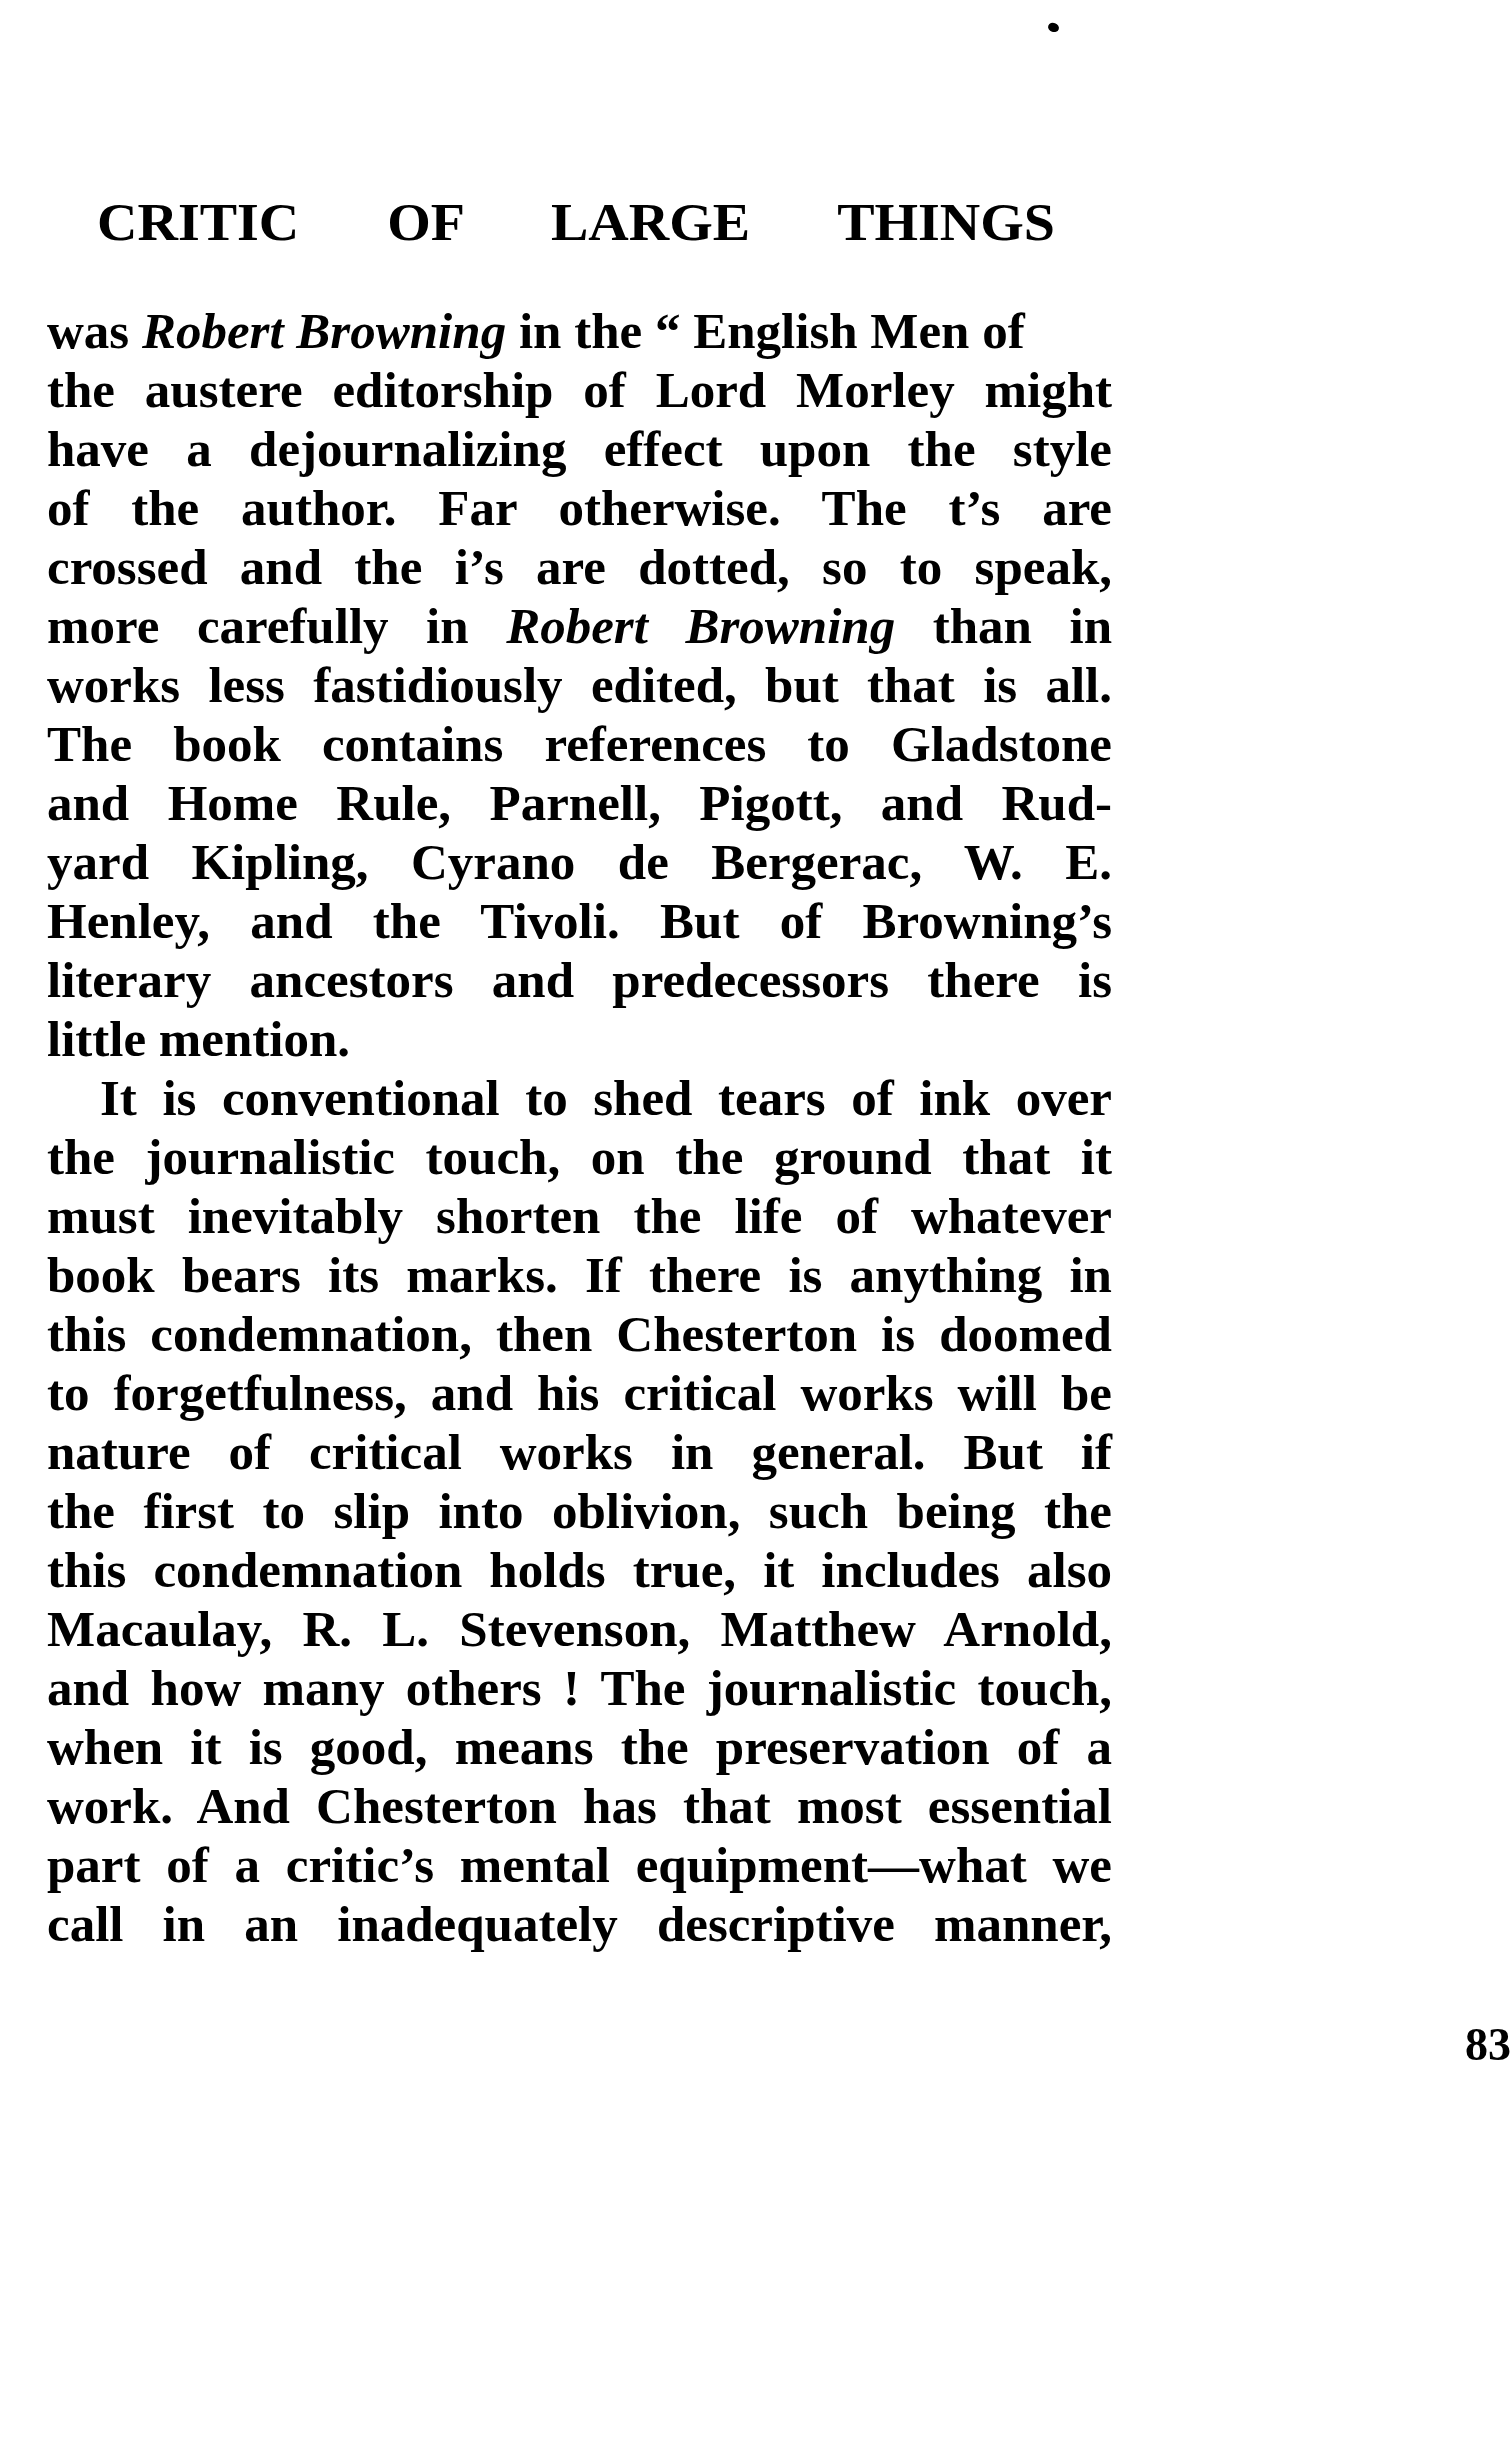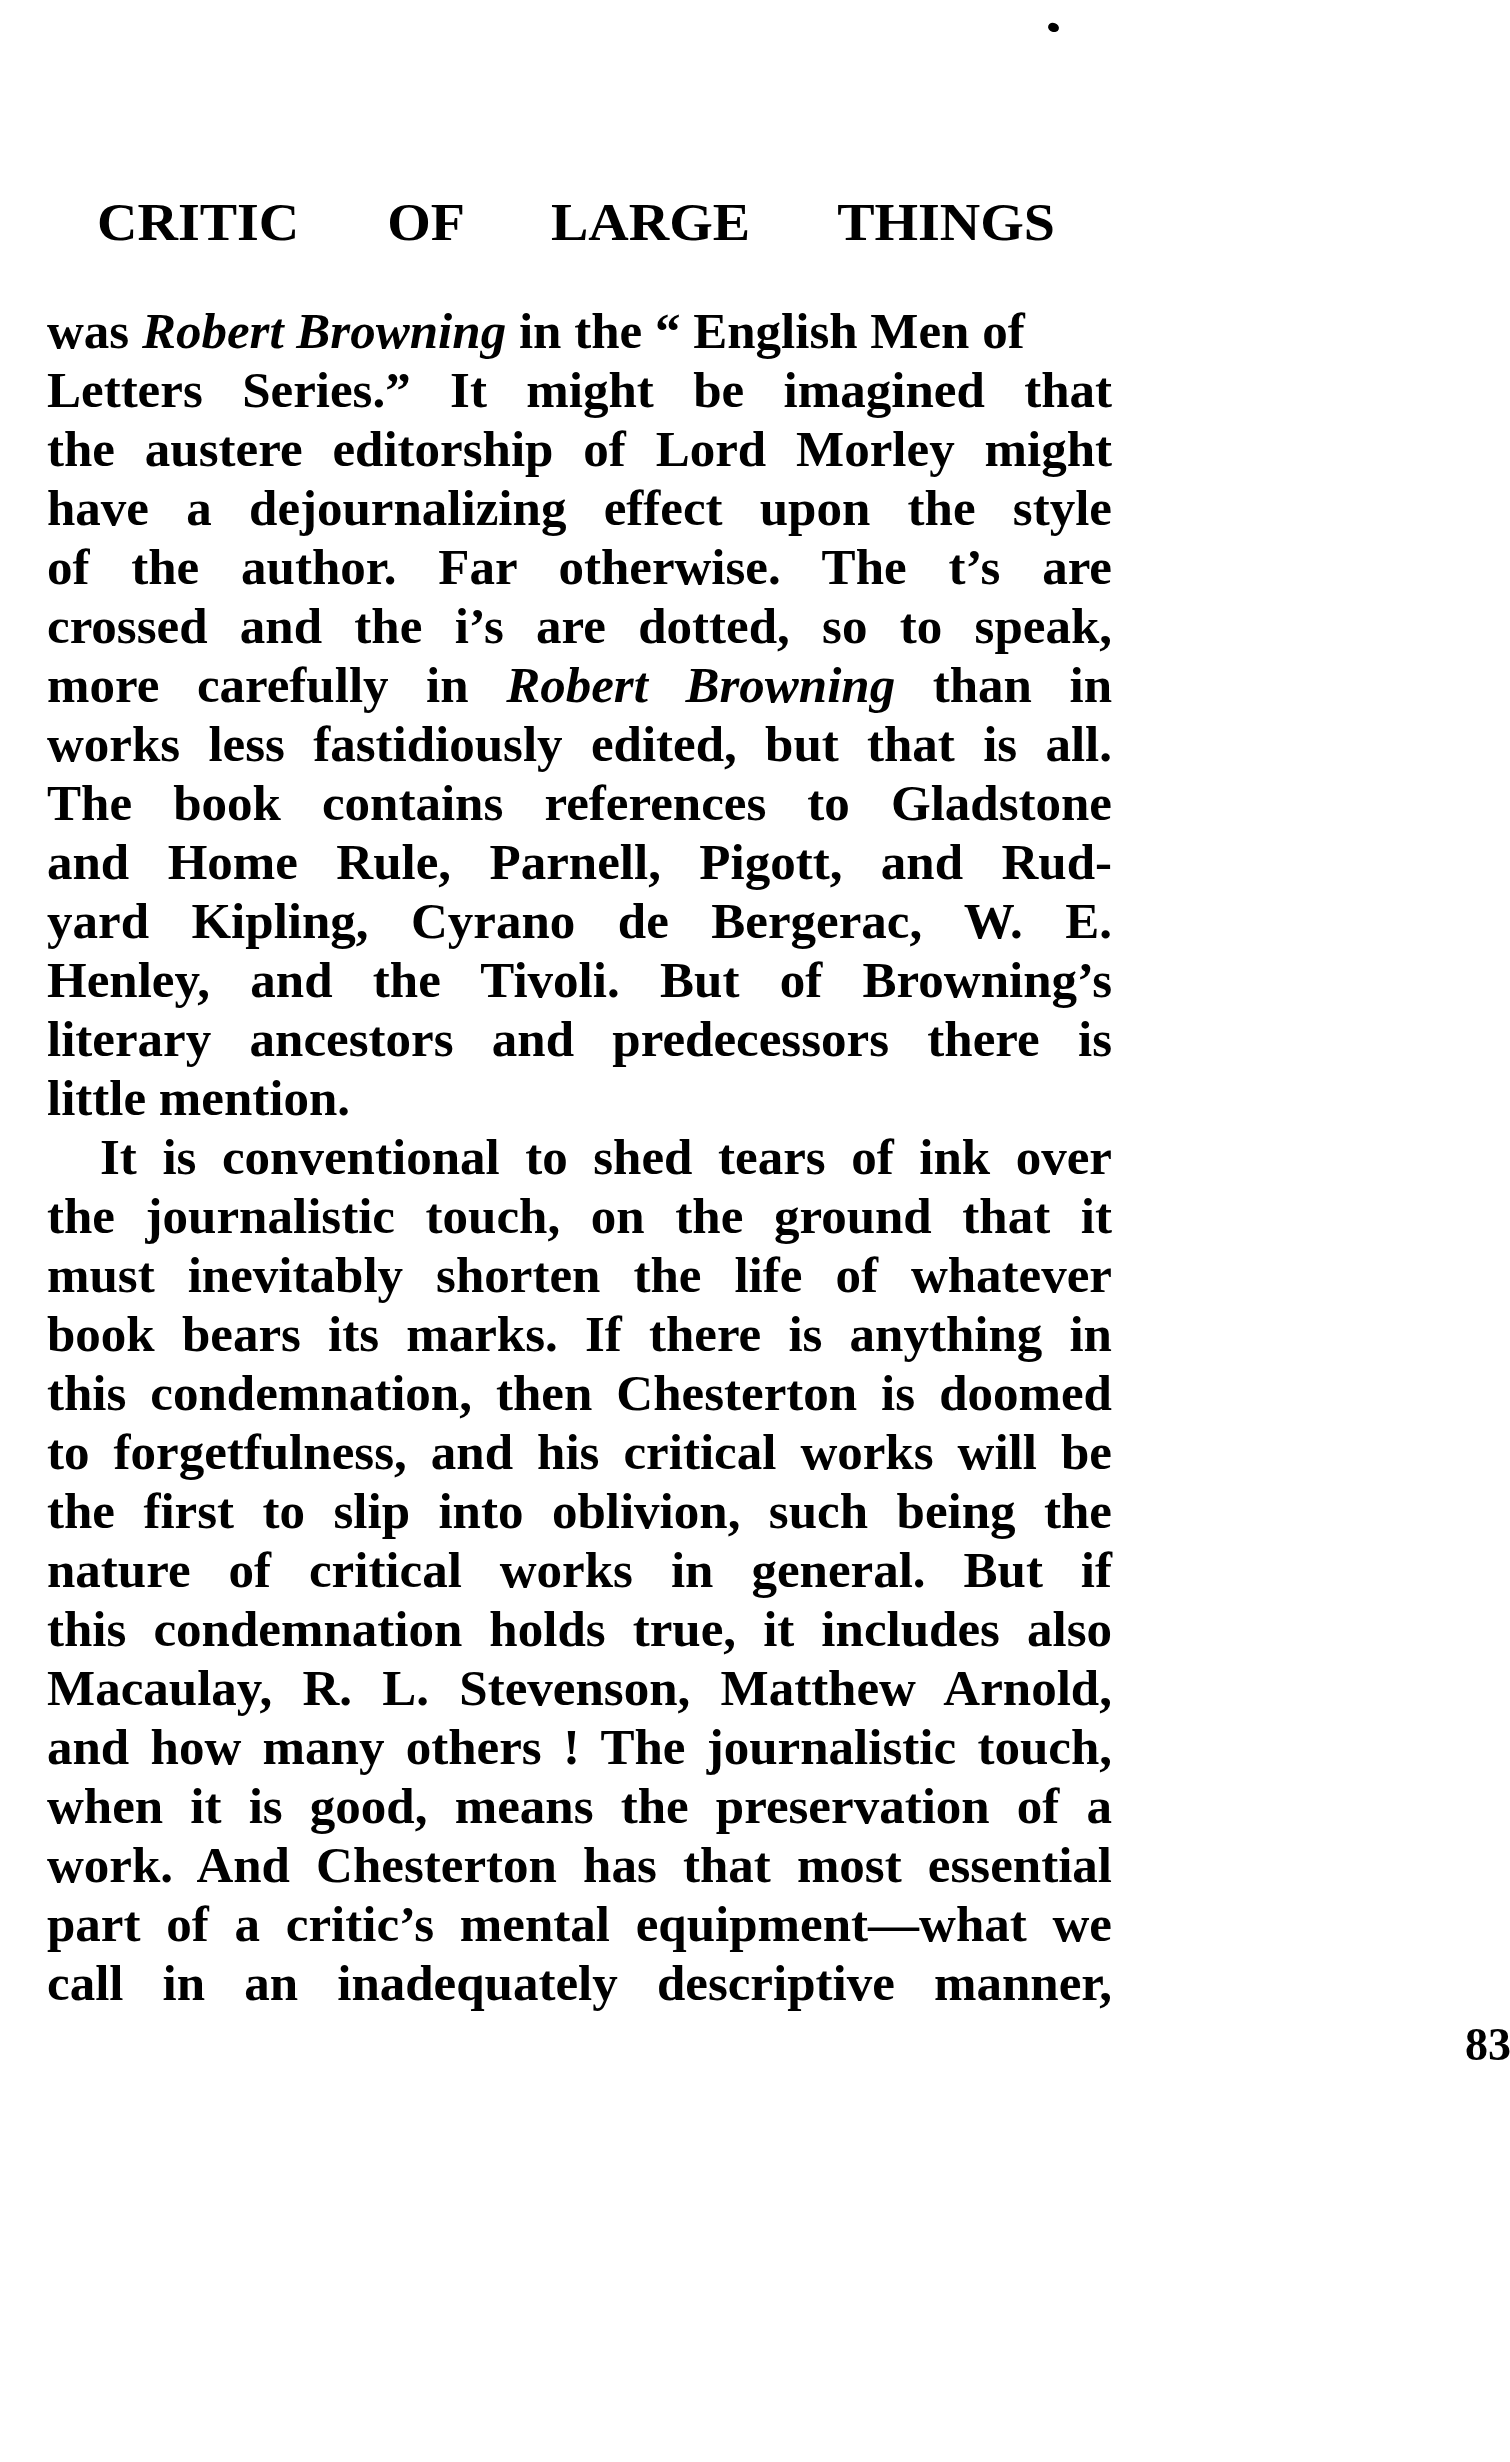--- a/index.html
+++ b/index.html
@@ -92,41 +92,40 @@
 </head>
 <body>
 
 <div class="page">
   <div class="speck"></div>
 
   <div class="running-head">CRITIC OF LARGE THINGS</div>
 
   <div class="body-text" id="body-text">
       <div class="line" style="word-spacing: 0px; text-align: right; text-align-last: left;"><span>was </span><span class="seg-italic">Robert Browning</span><span> in the “ English Men of</span></div>
-      <div class="line"><span>Letters Series.” It might be imagined that</span></div>
       <div class="line"><span>the austere editorship of Lord Morley might</span></div>
       <div class="line"><span>have a dejournalizing effect upon the style</span></div>
       <div class="line"><span>of the author. Far otherwise. The t’s are</span></div>
       <div class="line"><span>crossed and the i’s are dotted, so to speak,</span></div>
       <div class="line"><span>more carefully in </span><span class="seg-italic">Robert Browning</span><span> than in</span></div>
       <div class="line"><span>works less fastidiously edited, but that is all.</span></div>
       <div class="line"><span>The book contains references to Gladstone</span></div>
       <div class="line"><span>and Home Rule, Parnell, Pigott, and Rud-</span></div>
       <div class="line"><span>yard Kipling, Cyrano de Bergerac, W. E.</span></div>
       <div class="line"><span>Henley, and the Tivoli. But of Browning’s</span></div>
       <div class="line"><span>literary ancestors and predecessors there is</span></div>
       <div class="line last"><span>little mention.</span></div>
       <div class="line indent"><span>It is conventional to shed tears of ink over</span></div>
       <div class="line"><span>the journalistic touch, on the ground that it</span></div>
       <div class="line"><span>must inevitably shorten the life of whatever</span></div>
       <div class="line"><span>book bears its marks. If there is anything in</span></div>
       <div class="line"><span>this condemnation, then Chesterton is doomed</span></div>
       <div class="line"><span>to forgetfulness, and his critical works will be</span></div>
+      <div class="line"><span>nature of critical works in general. But if</span></div>
       <div class="line"><span>the first to slip into oblivion, such being the</span></div>
-      <div class="line"><span>nature of critical works in general. But if</span></div>
       <div class="line"><span>this condemnation holds true, it includes also</span></div>
       <div class="line"><span>Macaulay, R. L. Stevenson, Matthew Arnold,</span></div>
       <div class="line"><span>and how many others ! The journalistic touch,</span></div>
       <div class="line"><span>when it is good, means the preservation of a</span></div>
       <div class="line"><span>work. And Chesterton has that most essential</span></div>
       <div class="line"><span>part of a critic’s mental equipment—what we</span></div>
       <div class="line"><span>call in an inadequately descriptive manner,</span></div>
     </div>
 
   <div class="folio">

